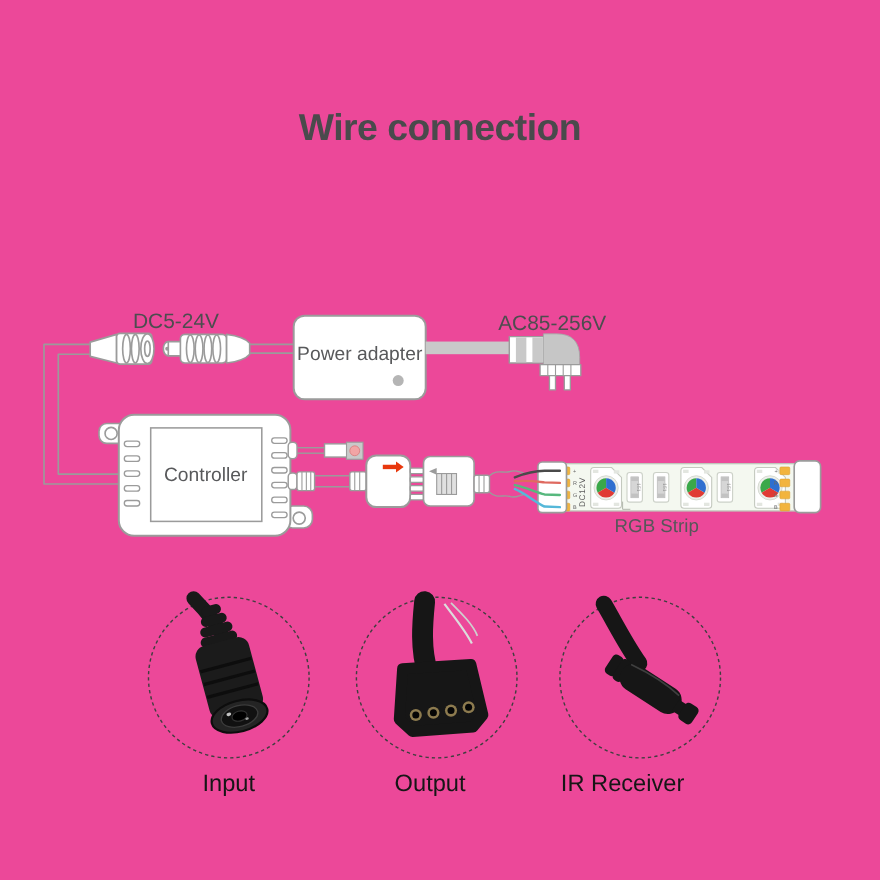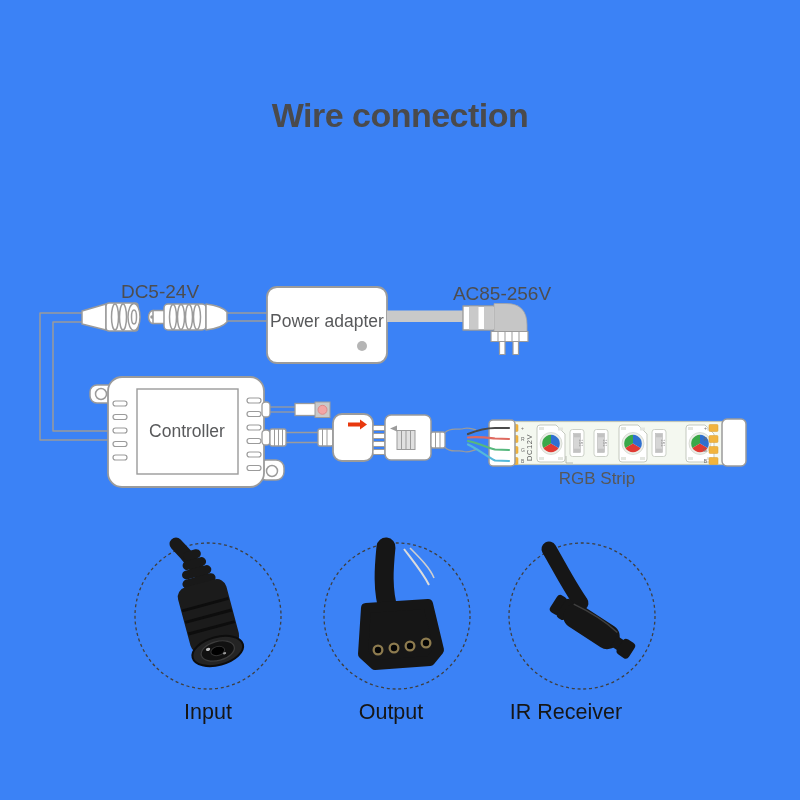--- a/index.html
+++ b/index.html
@@ -1,16 +1,16 @@
 <!DOCTYPE html>
 <html><head>
 <meta charset="utf-8">
 <style>
   html,body{margin:0;padding:0;background:#fff;}
-  .stage{position:relative;width:800px;height:800px;background:#3b82f6;overflow:hidden;
+  .stage{position:relative;width:800px;height:800px;background:#ec4899;overflow:hidden;
          font-family:"Liberation Sans",sans-serif;}
   svg{position:absolute;inset:0;}
   svg text{font-family:"Liberation Sans",sans-serif;}
   .title{font-size:34px;font-weight:bold;fill:#4a4a4c;letter-spacing:-0.5px;}
   .voltlabel{font-size:19px;fill:#4d4d4f;}
   .boxlabel{font-size:17.5px;fill:#58595b;}
   .striplabel{font-size:17px;fill:#565759;}
   .padlabel{font-size:5px;fill:#6a6a6a;}
   .tinylabel{font-size:4.6px;fill:#8f8f8f;}
   .striptext{font-size:7.5px;fill:#5c5c5c;letter-spacing:0.6px;}

